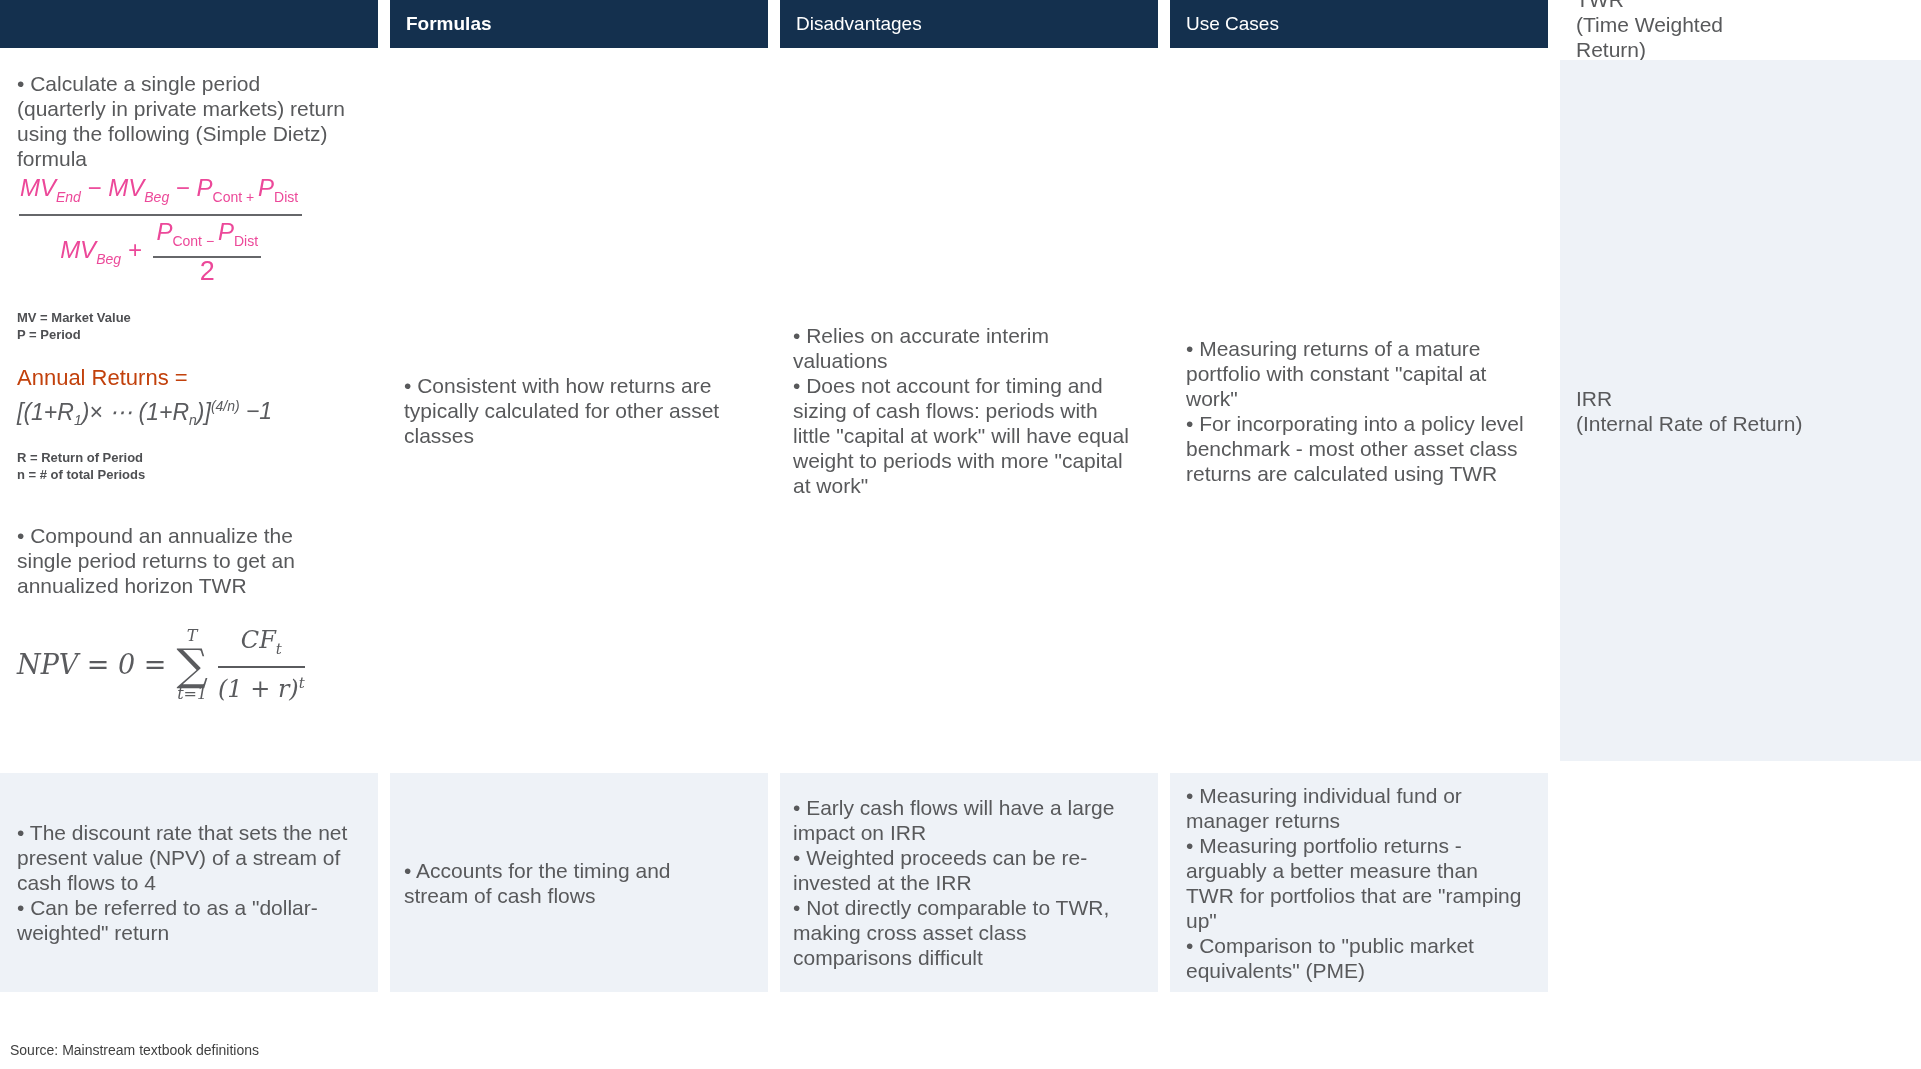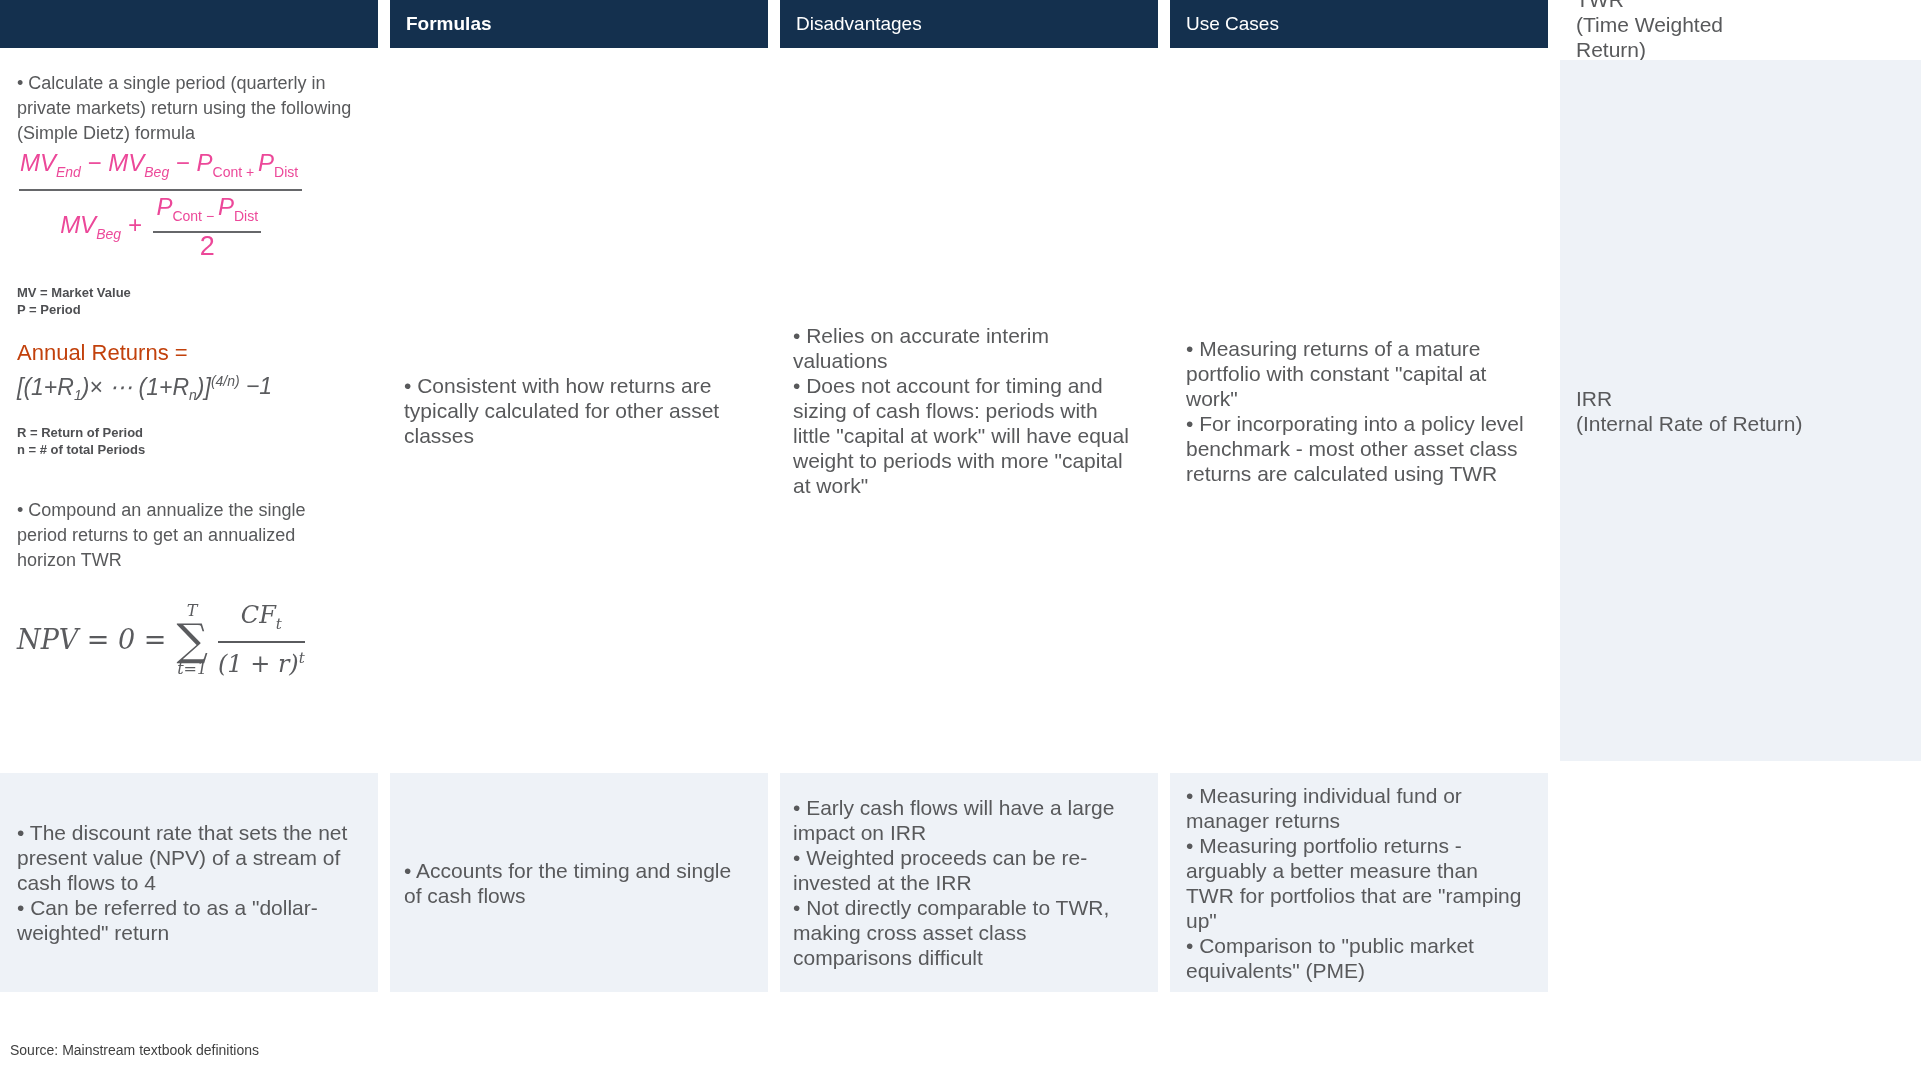--- a/index.html
+++ b/index.html
@@ -36,21 +36,21 @@
   .td-use      { padding: 0 20px 0 16px; }
   .td-firr     { padding: 0 26px 0 17px; }
   .td-formulas { padding: 11px 26px 0 17px; }
 
   .label-sub-twr { max-width: 175px; }
   .label-sub-irr { max-width: 320px; }
 
   .para { margin: 0; }
 
   
-  .f-para { font-size: 18px; line-height: 25px; }
+  .f-para { font-size: 21px; line-height: 25px; }
   .f-para.second { margin-top: 40px; }
 
   .f-title { font-style: italic; font-size: 24px; margin-top: 26px; color: #5a5b5e; }
 
   .dietz-frac {
     margin-top: 4px; margin-left: 2px;
     display: inline-flex; flex-direction: column; align-items: center;
     font-size: 24px; font-style: italic; color: #ec4899;
   }
   .dietz-num { border-bottom: 2px solid #66676a; padding: 0 4px 4px 1px; white-space: nowrap; }
@@ -162,21 +162,21 @@
     <div>IRR</div>
     <div class="label-sub-irr">(Internal Rate of Return)</div>
   </div>
 
   <div class="td alt td-firr v-center">
     <div class="para">• The discount rate that sets the net present value (NPV) of a stream of cash flows to 4</div>
     <div class="para">• Can be referred to as a "dollar-weighted" return</div>
   </div>
 
   <div class="td alt td-adv v-center">
-    <div class="para">• Accounts for the timing and single of cash flows</div>
+    <div class="para">• Accounts for the timing and stream of cash flows</div>
   </div>
 
   <div class="td alt td-dis v-center">
     <div class="para">• Early cash flows will have a large impact on IRR</div>
     <div class="para">• Weighted proceeds can be re-invested at the IRR</div>
     <div class="para">• Not directly comparable to TWR, making cross asset class comparisons difficult</div>
   </div>
 
   <div class="td alt td-use v-center">
     <div class="para">• Measuring individual fund or manager returns</div>

